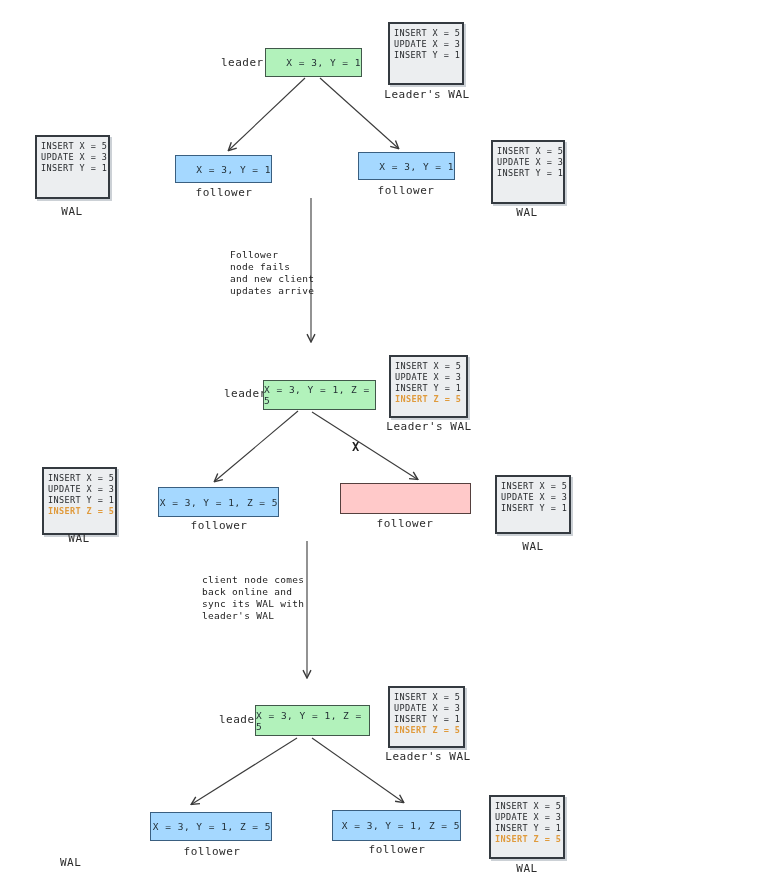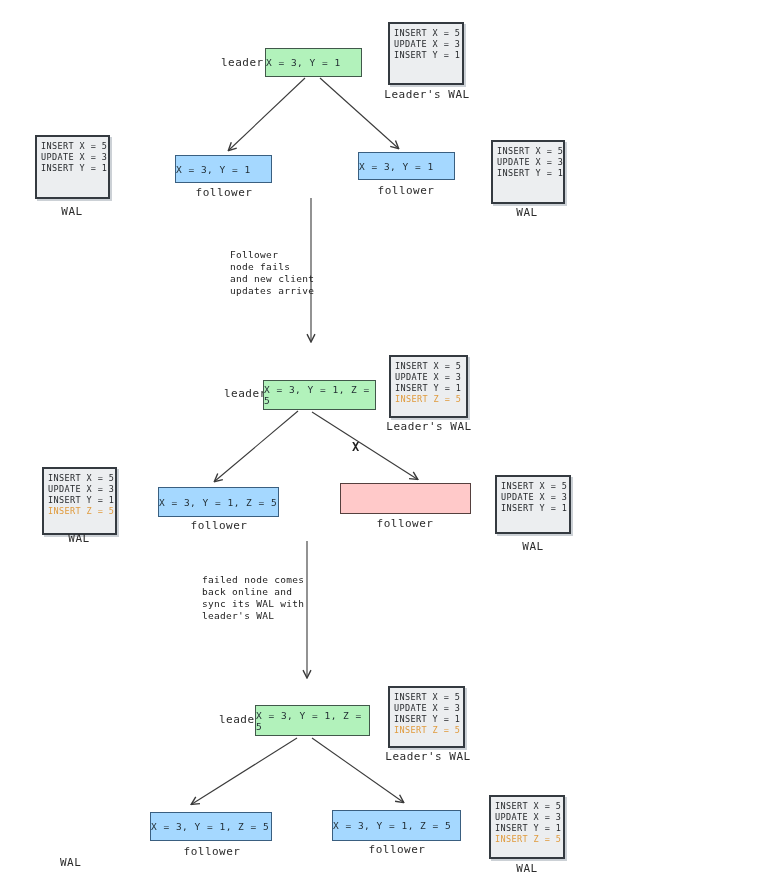--- a/index.html
+++ b/index.html
@@ -7,40 +7,40 @@
     position:relative;
     width:759px;height:882px;
     background:#ffffff;
     font-family:"DejaVu Sans Mono","Liberation Mono",monospace;
     color:#2b2b2b;
     overflow:hidden;
   }
   .node{
     position:absolute;
     border:1.5px solid #44535b;
-    display:flex;align-items:center;justify-content:flex-start;
+    display:flex;align-items:center;justify-content:flex-end;
     font-size:9.5px;letter-spacing:0.5px;
     box-sizing:border-box;
     color:#1f2a30;
   }
   .node.green{background:#b2f2bb;border-color:#41584a;}
   .node.blue{background:#a5d8ff;border-color:#3a5f80;}
   .node.pink{background:#ffc9c9;border-color:#55403e;}
   .wal-box{
     position:absolute;
     background:#eceef0;
     border:2px solid #343a40;
     box-shadow:2px 2px 0 0 #ccd1d6;
     box-sizing:border-box;
     padding:4px 7px 0 4px;
     font-size:8.5px;line-height:11px;letter-spacing:0.4px;
     color:#26292c;
   }
   .wal-line{white-space:pre;}
-  .wal-line.hl{color:#e09b3d;font-weight:normal;}
+  .wal-line.hl{color:#e09b3d;font-weight:bold;}
   .caption{
     position:absolute;
     font-size:11px;letter-spacing:0.5px;
     color:#2b2b2b;
     transform:translateX(-50%);
     white-space:nowrap;
   }
   .caption.left-anchored{transform:none;}
   .note{
     position:absolute;
@@ -150,21 +150,21 @@
   <div class="node pink" style="left:340px;top:483px;width:131px;height:31px;"></div>
   <div class="caption" style="left:405px;top:517px;">follower</div>
 
   <div class="wal-box" style="left:495px;top:475px;width:76px;height:59px;">
     <div class="wal-line">INSERT X = 5</div>
     <div class="wal-line">UPDATE X = 3</div>
     <div class="wal-line">INSERT Y = 1</div>
   </div>
   <div class="caption" style="left:533px;top:540px;">WAL</div>
 
-  <div class="note" style="left:202px;top:574px;">failed node comes
+  <div class="note" style="left:202px;top:574px;">client node comes
 back online and
 sync its WAL with
 leader's WAL</div>
 
   <div class="caption left-anchored" style="left:219px;top:713px;">leader</div>
   <div class="node green" style="left:255px;top:705px;width:115px;height:31px;">
     <span>X = 3, Y = 1, Z = 5</span>
   </div>
 
   <div class="wal-box" style="left:388px;top:686px;width:77px;height:62px;">

